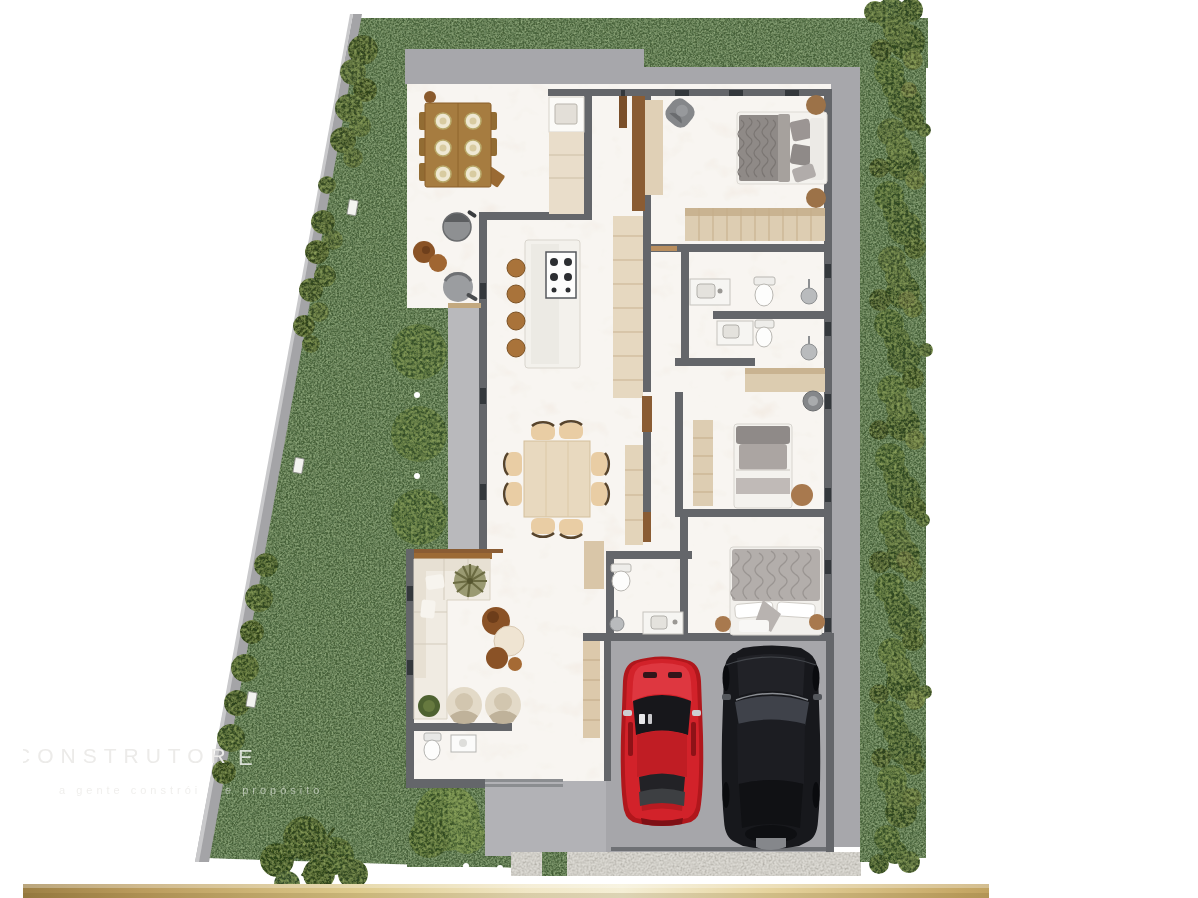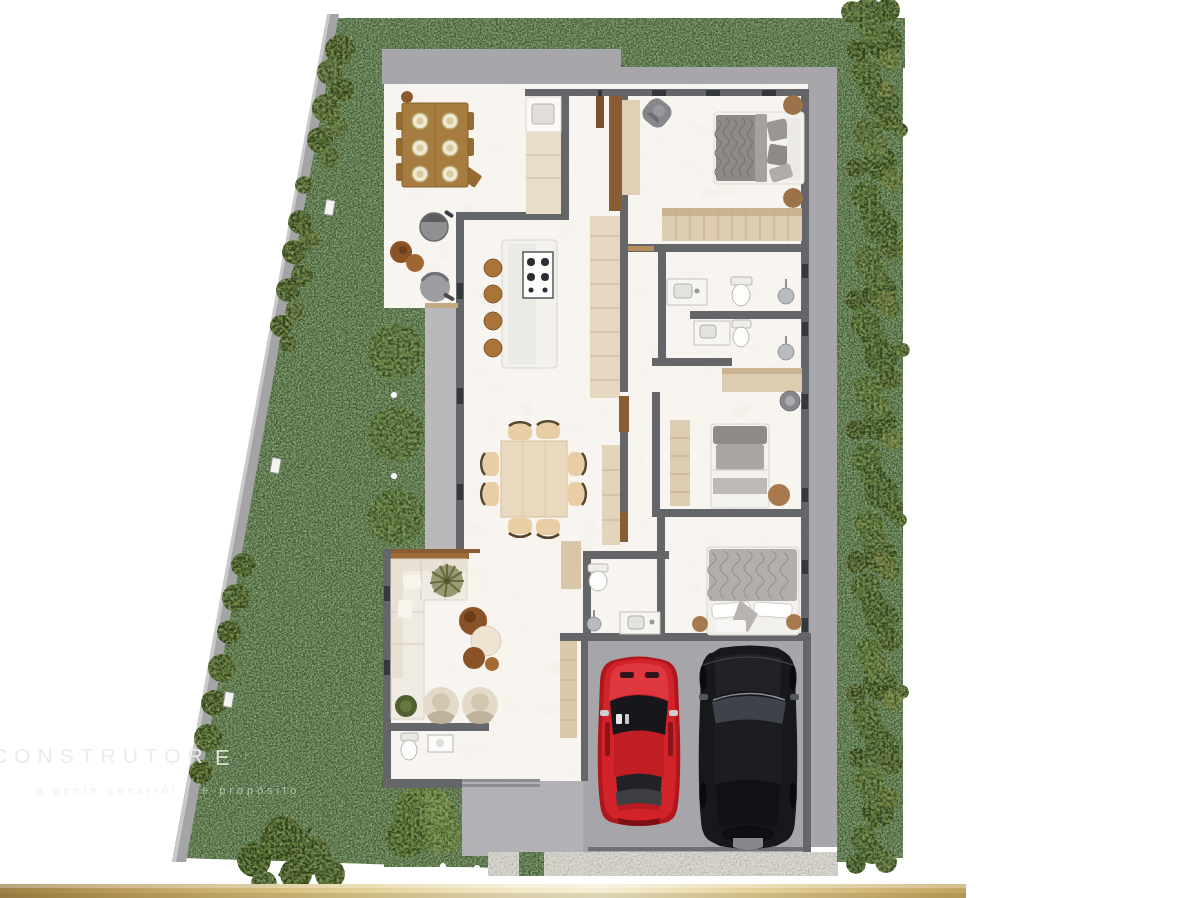--- a/index.html
+++ b/index.html
@@ -1,16 +1,16 @@
 <!DOCTYPE html>
 <html><head>
 <meta charset="utf-8">
 <style>
   html,body{margin:0;padding:0;background:#ffffff;}
-  .page{position:relative;width:966px;height:898px;overflow:hidden;font-family:"Liberation Sans", sans-serif;}
+  .page{position:relative;width:966px;height:898px;overflow:hidden;font-family:"Liberation Sans", sans-serif;padding-left:23px;}
 </style>
 </head>
 <body>
 <div class="page">
 <svg width="1198" height="898" viewBox="0 0 1198 898">
 <defs>
   <filter id="grassF" x="0" y="0" width="1198" height="898" filterUnits="userSpaceOnUse">
     <feTurbulence type="fractalNoise" baseFrequency="0.55" numOctaves="3" seed="7" result="n"></feTurbulence>
     <feColorMatrix in="n" type="matrix" values="0 0 0 0 0  0 0 0 0 0  0 0 0 0 0  1.0 1.2 0.7 0 -0.95" result="na"></feColorMatrix>
     <feFlood flood-color="#435c35" result="dk"></feFlood>

